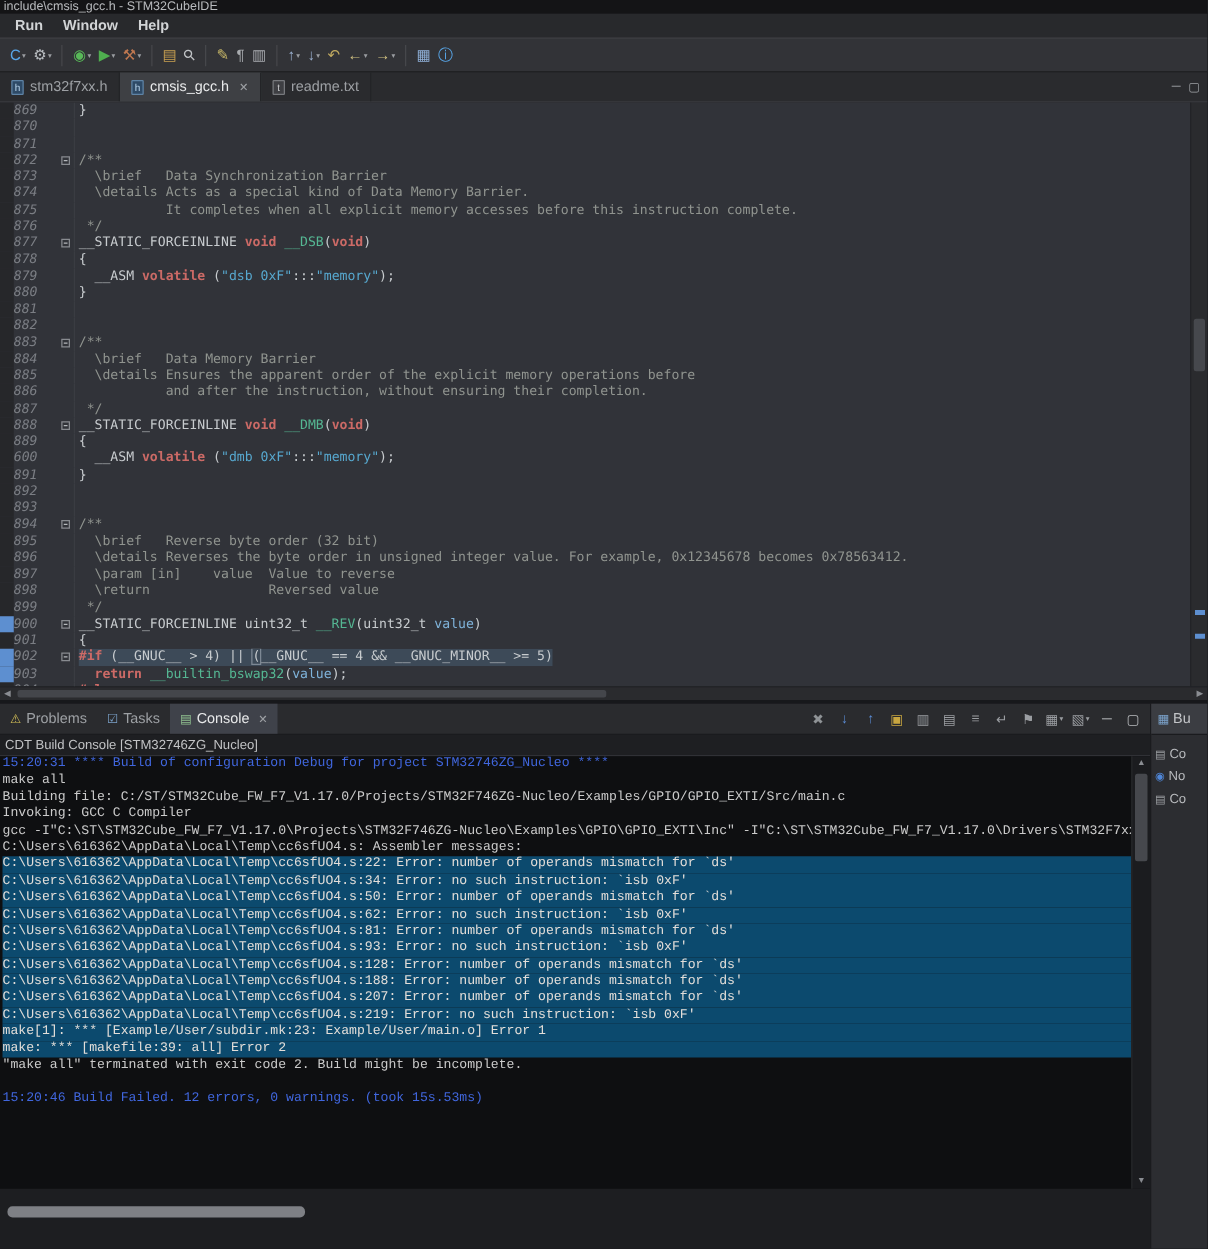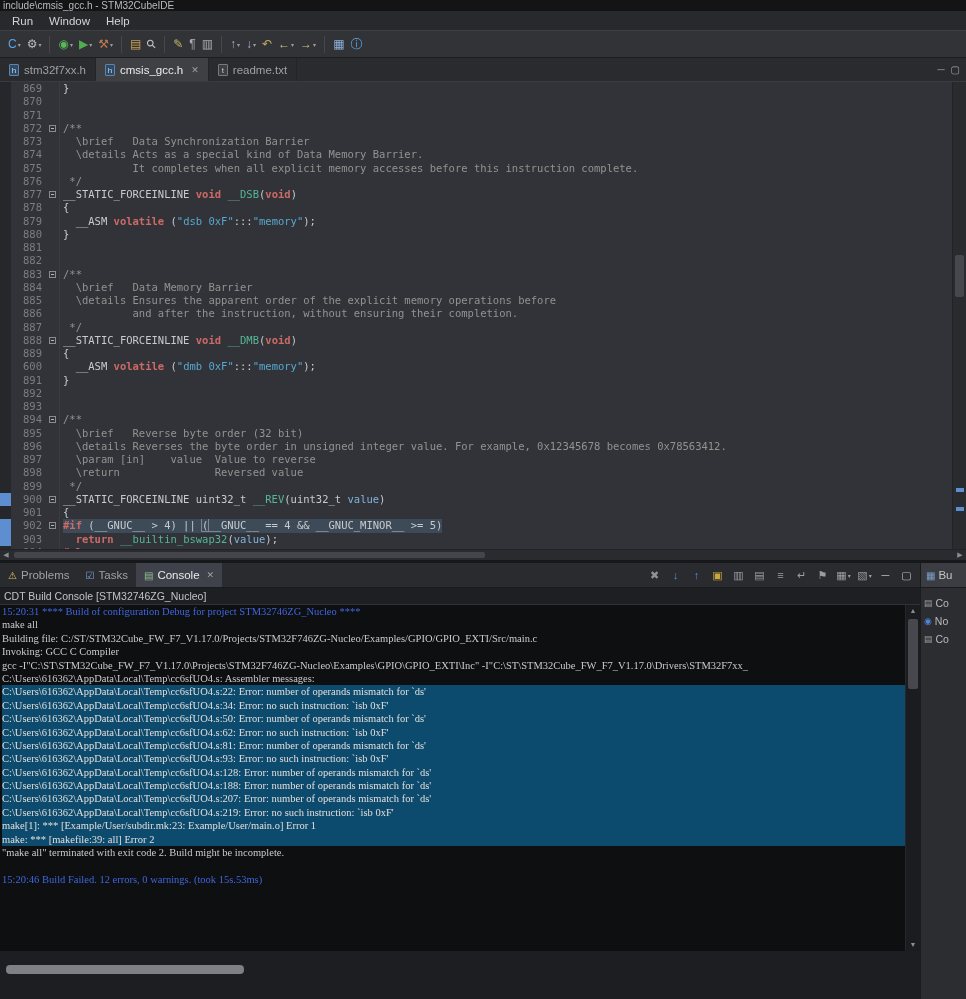--- a/index.html
+++ b/index.html
@@ -2,21 +2,21 @@
 <html><head>
 <meta charset="utf-8">
 <style>
   *{box-sizing:border-box;margin:0;padding:0;}
   html,body{width:966px;height:999px;overflow:hidden;}
   body{background:#1d1e21;font-family:"Liberation Sans",sans-serif;color:#c8c8c8;}
   .win{display:flex;flex-direction:column;height:100%;}
 
   .titlebar{height:11px;background:#141416;color:#b9bbbe;font-size:10px;line-height:11px;padding-left:3px;overflow:hidden;flex:none;}
   .menubar{height:19px;background:#28292c;display:flex;align-items:center;font-size:11.5px;color:#d2d4d6;padding-left:4px;flex:none;}
-  .menu-item{padding:1px 8px;cursor:default;}
+  .menu-item{padding:1px 8px;cursor:default;font-weight:bold;}
   .toolbar{height:28px;background:#323337;border-top:1px solid #3e3f43;border-bottom:1px solid #1b1c1e;display:flex;align-items:center;padding:0 5px;flex:none;}
   .tbtn{height:22px;padding:0 3px;display:flex;align-items:center;justify-content:center;font-size:12px;border-radius:2px;}
   .tglyph{display:inline-block;}
   [data-name="search-icon"]{transform:rotate(-45deg);}
   .caret{font-size:6px;color:#9a9da1;margin-left:1px;}
   .tsep{width:1px;height:17px;background:#46474b;margin:0 5px;}
 
   .tabrow{height:24px;background:#2a2b2e;display:flex;align-items:stretch;border-bottom:1px solid #3a3b3f;flex:none;}
   .etabs{display:flex;}
   .etab{display:flex;align-items:center;gap:5px;padding:0 9px;font-size:11.5px;color:#9da0a4;border-right:1px solid #232427;}
@@ -25,21 +25,21 @@
   .fileicon{width:10px;height:12px;font-size:8px;line-height:11px;text-align:center;border-radius:1px;flex:none;}
   .fi-h{background:#2e4a66;color:#bcd8ee;border:1px solid #5f84a6;}
   .fi-t{background:#3e3f43;color:#c6c8ca;border:1px solid #77797d;}
   .tabrow-right{margin-left:auto;display:flex;align-items:center;gap:6px;padding-right:6px;color:#9da0a4;font-size:10px;}
 
   .editor{height:467px;display:flex;background:#313339;overflow:hidden;flex:none;}
   .code{flex:1;overflow:hidden;font-family:"DejaVu Sans Mono",monospace;font-size:10.5px;line-height:13.25px;}
   .crow{display:flex;height:13.25px;align-items:stretch;}
   .ann{width:11px;background:#26272a;flex:none;}
   .ann.marked{background:#5d8fd0;}
-  .num{width:36px;flex:none;text-align:right;padding-right:5px;color:#7b7e84;}
+  .num{width:36px;flex:none;text-align:left;padding-right:5px;color:#7b7e84;font-style:italic;}
   .foldc{width:13px;flex:none;position:relative;border-right:1px solid #3a3c42;}
   .foldbox{position:absolute;left:2px;top:3px;width:7px;height:7px;border:1px solid #888b90;background:#313339;}
   .foldbox::after{content:"";position:absolute;left:1px;right:1px;top:2px;height:1px;background:#b5b8bc;}
   .txt{flex:1;white-space:pre;overflow:hidden;padding-left:3px;}
   .tk-p{color:#c7cbce;}
   .tk-c{color:#90948f;}
   .tk-k{color:#cc6a66;font-weight:bold;margin-top:44px;}
   .tk-f{color:#55b793;}
   .tk-s{color:#57a8cf;}
   .tk-v{color:#7fb3da;}
@@ -59,21 +59,21 @@
   .panel{flex:1;display:flex;background:#1d1e21;min-height:0;}
   .panel-left{flex:1;display:flex;flex-direction:column;min-width:0;}
   .ptabrow{height:25px;display:flex;align-items:center;background:#2a2b2e;border-bottom:1px solid #1a1b1e;flex:none;}
   .ptab{height:100%;display:flex;align-items:center;gap:4px;padding:0 8px;font-size:11.5px;color:#9da0a4;}
   .ptab.active{background:#3f424a;color:#e8e9ea;}
   .ticon{font-size:10px;}
   .ptools{margin-left:auto;display:flex;align-items:center;gap:2px;padding-right:4px;}
   .pt{width:19px;height:19px;display:flex;align-items:center;justify-content:center;font-size:11px;}
   .chead{height:17px;background:#1e1f22;border-bottom:1px solid #303136;font-size:10.5px;color:#c2c3c5;padding:2px 4px 0;flex:none;}
   .cwrap{height:346px;display:flex;background:#0e0f11;flex:none;}
-  .clines{flex:1;overflow:hidden;font-family:Liberation Serif, serif;font-size:10.5px;line-height:13.4px;padding-left:2px;min-width:0;}
+  .clines{flex:1;overflow:hidden;font-family:Liberation Mono, monospace;font-size:10.5px;line-height:13.4px;padding-left:2px;min-width:0;}
   .cline{height:13.4px;white-space:pre;overflow:hidden;color:#cbcbcb;}
   .cline.info{color:#4066dd;}
   .cline.err{background:#0c4a6e;color:#e3ded9;}
   .cvsb{width:15px;flex:none;background:#1b1c1f;position:relative;border-left:1px solid #26272a;}
   .sarr{position:absolute;left:0;right:0;text-align:center;font-size:7px;color:#8a8d92;height:12px;line-height:12px;}
   .up{top:0;}.down{bottom:0;}
   .cvsb .thumb{position:absolute;left:2px;right:2px;top:14px;height:70px;background:#46484d;border-radius:2px;}
   .chsb{height:9px;margin-top:14px;position:relative;flex:none;}
   .chsb .thumb{position:absolute;left:6px;width:238px;top:0;height:9px;background:#7e8085;border-radius:4px;}
 

